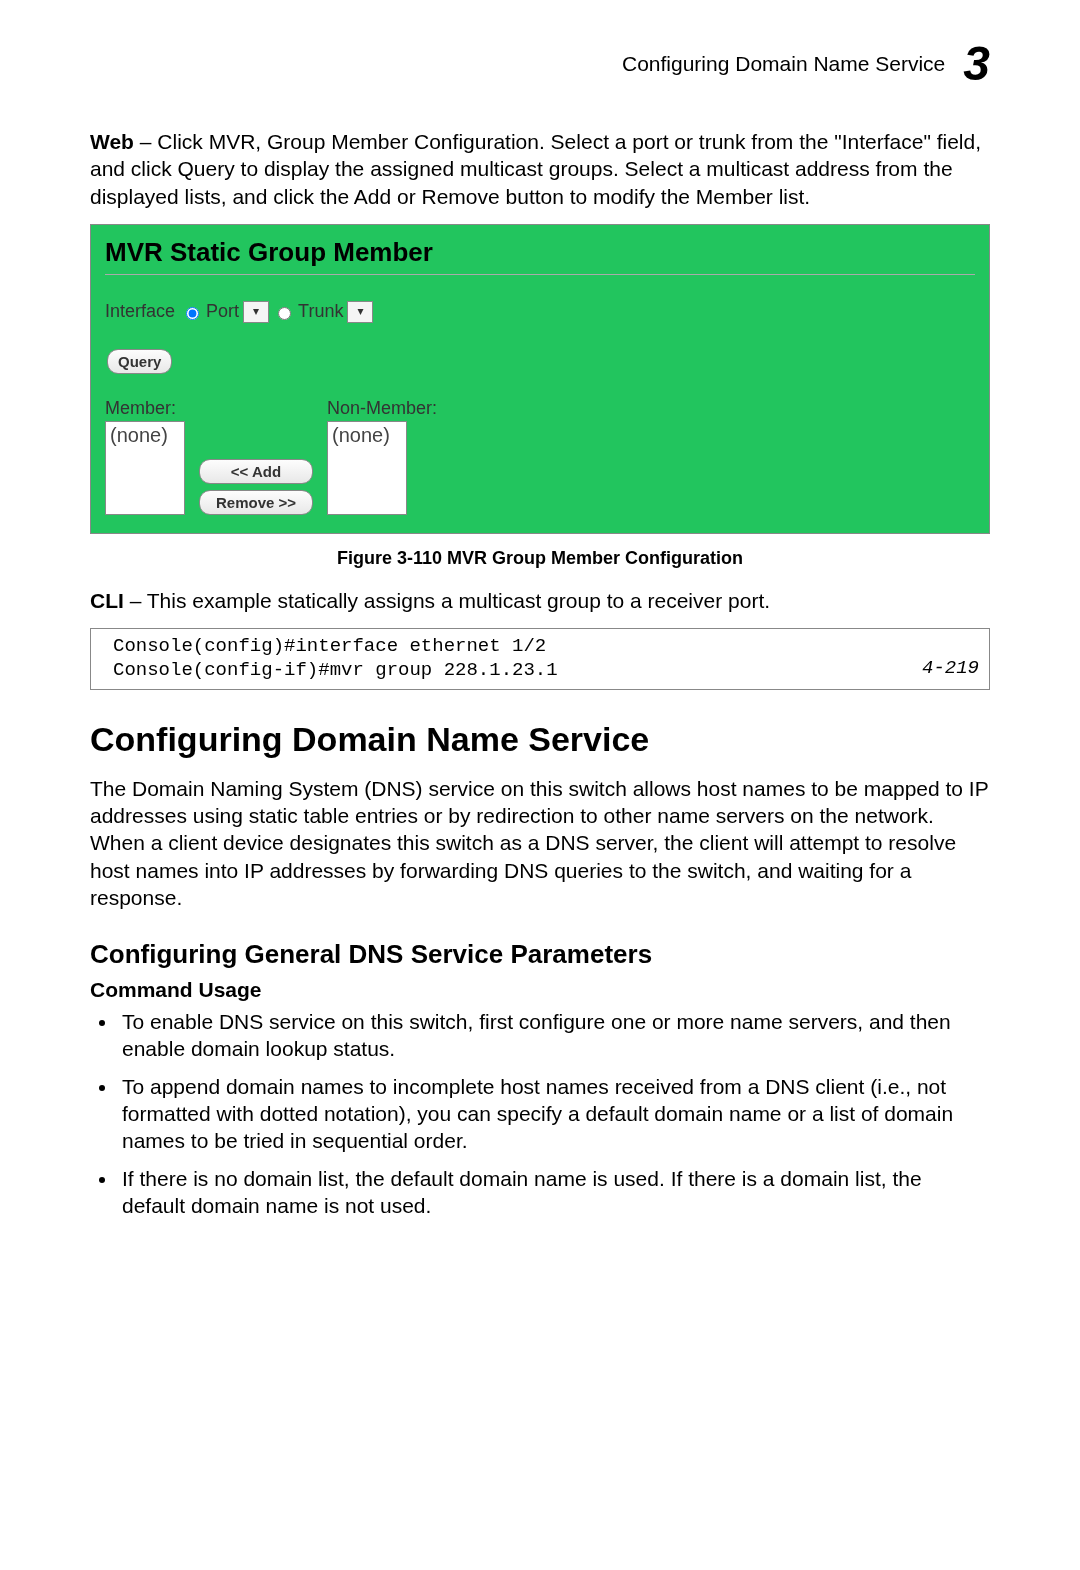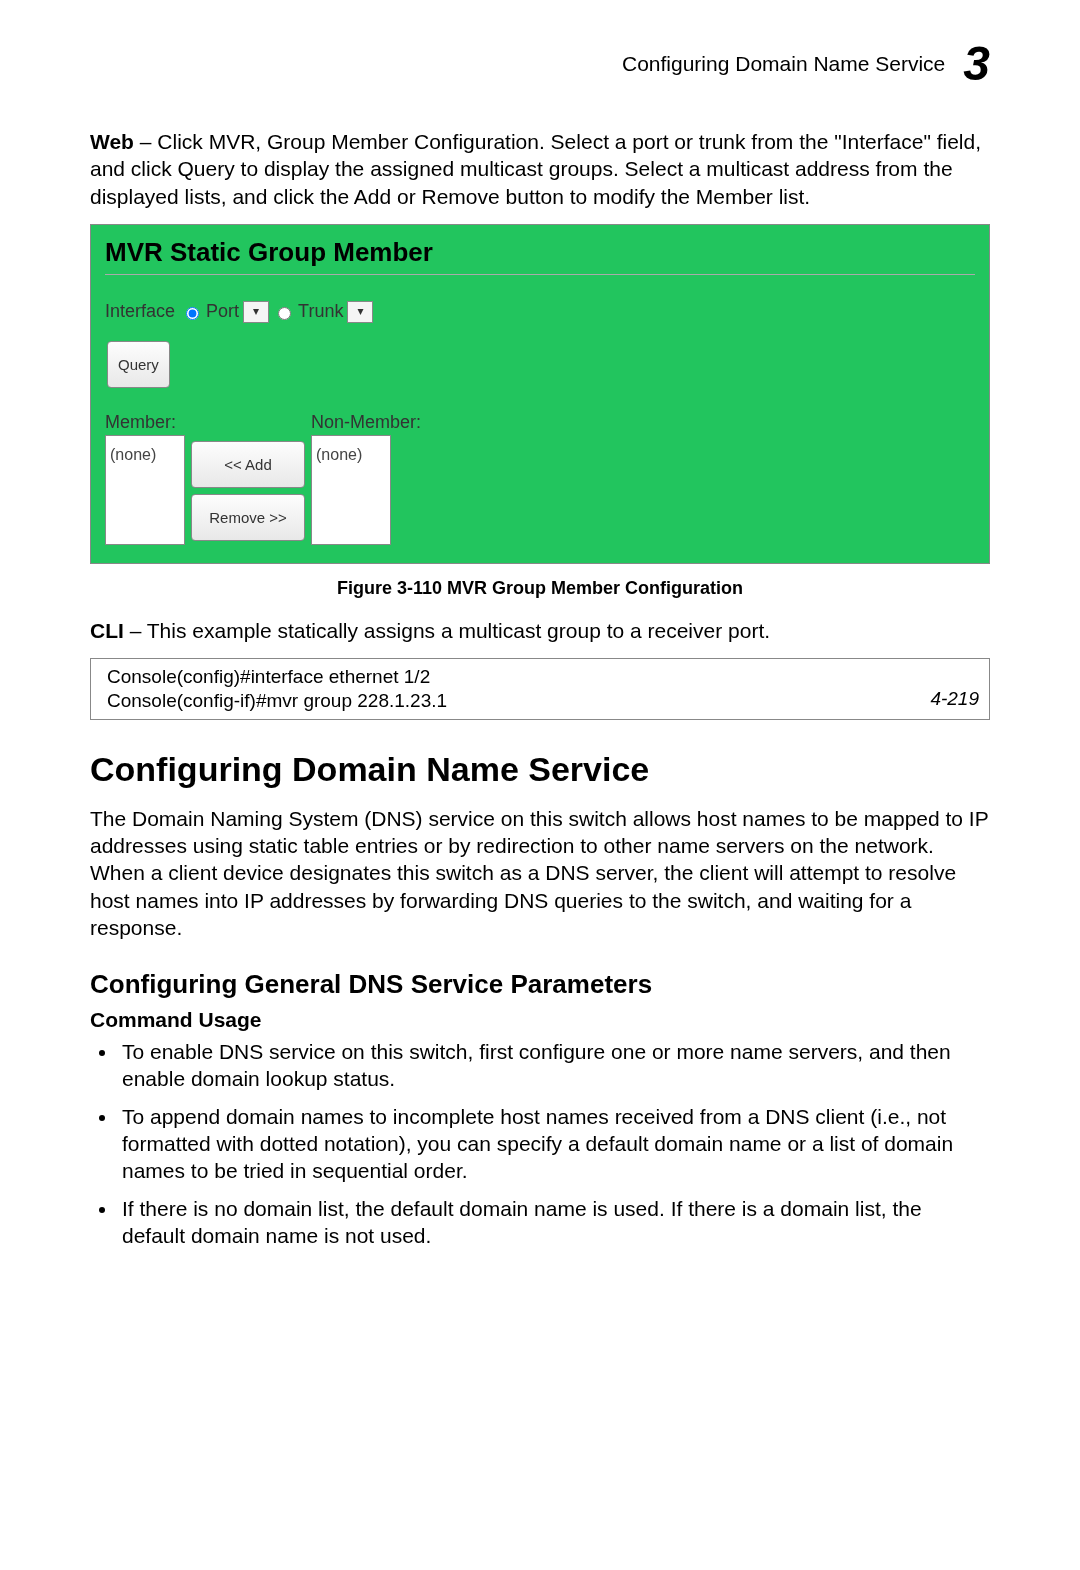--- a/index.html
+++ b/index.html
@@ -52,83 +52,84 @@
     border: none;
     border-top: 1px solid #aaa;
     margin: 0 0 26px 0;
   }
   .iface-row {
     display: flex;
     align-items: center;
     gap: 4px;
     font-size: 18px;
     color: #333;
-    margin-bottom: 18px;
+    margin-bottom: 26px;
   }
   .iface-label { margin-right: 2px; }
   .radio {
     width: 13px; height: 13px;
     -webkit-appearance: radio;
   }
   .mini-select {
     width: 24px;
     height: 20px;
     border: 1px solid #888;
     background: #f5f5f5;
     font-size: 12px;
     text-align: center;
     line-height: 18px;
     color: #333;
   }
   .btn {
     display: inline-block;
     border: 1px solid #888;
     background: linear-gradient(#fdfdfd,#e8e8e8);
-    padding: 14px 10px;
+    padding: 3px 10px;
     font-size: 15px;
     color: #333;
-    border-radius: 4px;
+    border-radius: 11px;
     font-family: Verdana, Arial, sans-serif;
+    font-weight: bold;
   }
   .query-btn { margin-left: 2px; margin-bottom: 24px; }
   .lists-row {
     display: flex;
-    align-items: center;
-    gap: 6px;
+    align-items: flex-end;
+    gap: 14px;
     font-size: 18px;
     color: #333;
   }
   .list-col { display: flex; flex-direction: column; }
   .list-label { margin-bottom: 2px; }
   .listbox {
     border: 1px solid #888;
     width: 70px;
     height: 88px;
-    padding: 10px 4px;
-    font-size: 16px;
+    padding: 2px 4px;
+    font-size: 20px;
     color: #444;
     background: #fff;
   }
   .btn-col {
     display: flex;
     flex-direction: column;
     gap: 6px;
     margin-top: 26px;
   }
   .btn-col .btn { width: 92px; text-align: center; }
   .figure-caption {
     text-align: center;
     font-weight: bold;
     font-size: 18px;
     margin: 14px 0 18px 0;
   }
   .cli-box {
     border: 1px solid #888;
-    padding: 6px 16px;
-    font-family: Liberation Sans, sans-serif;
+    padding: 6px 22px;
+    font-family: Liberation Mono, monospace;
     font-size: 19px;
     line-height: 1.25;
     margin: 6px 0 30px 0;
     position: relative;
   }
   .cli-ref {
     position: absolute;
     right: 10px;
     top: 28px;
     font-style: italic;

